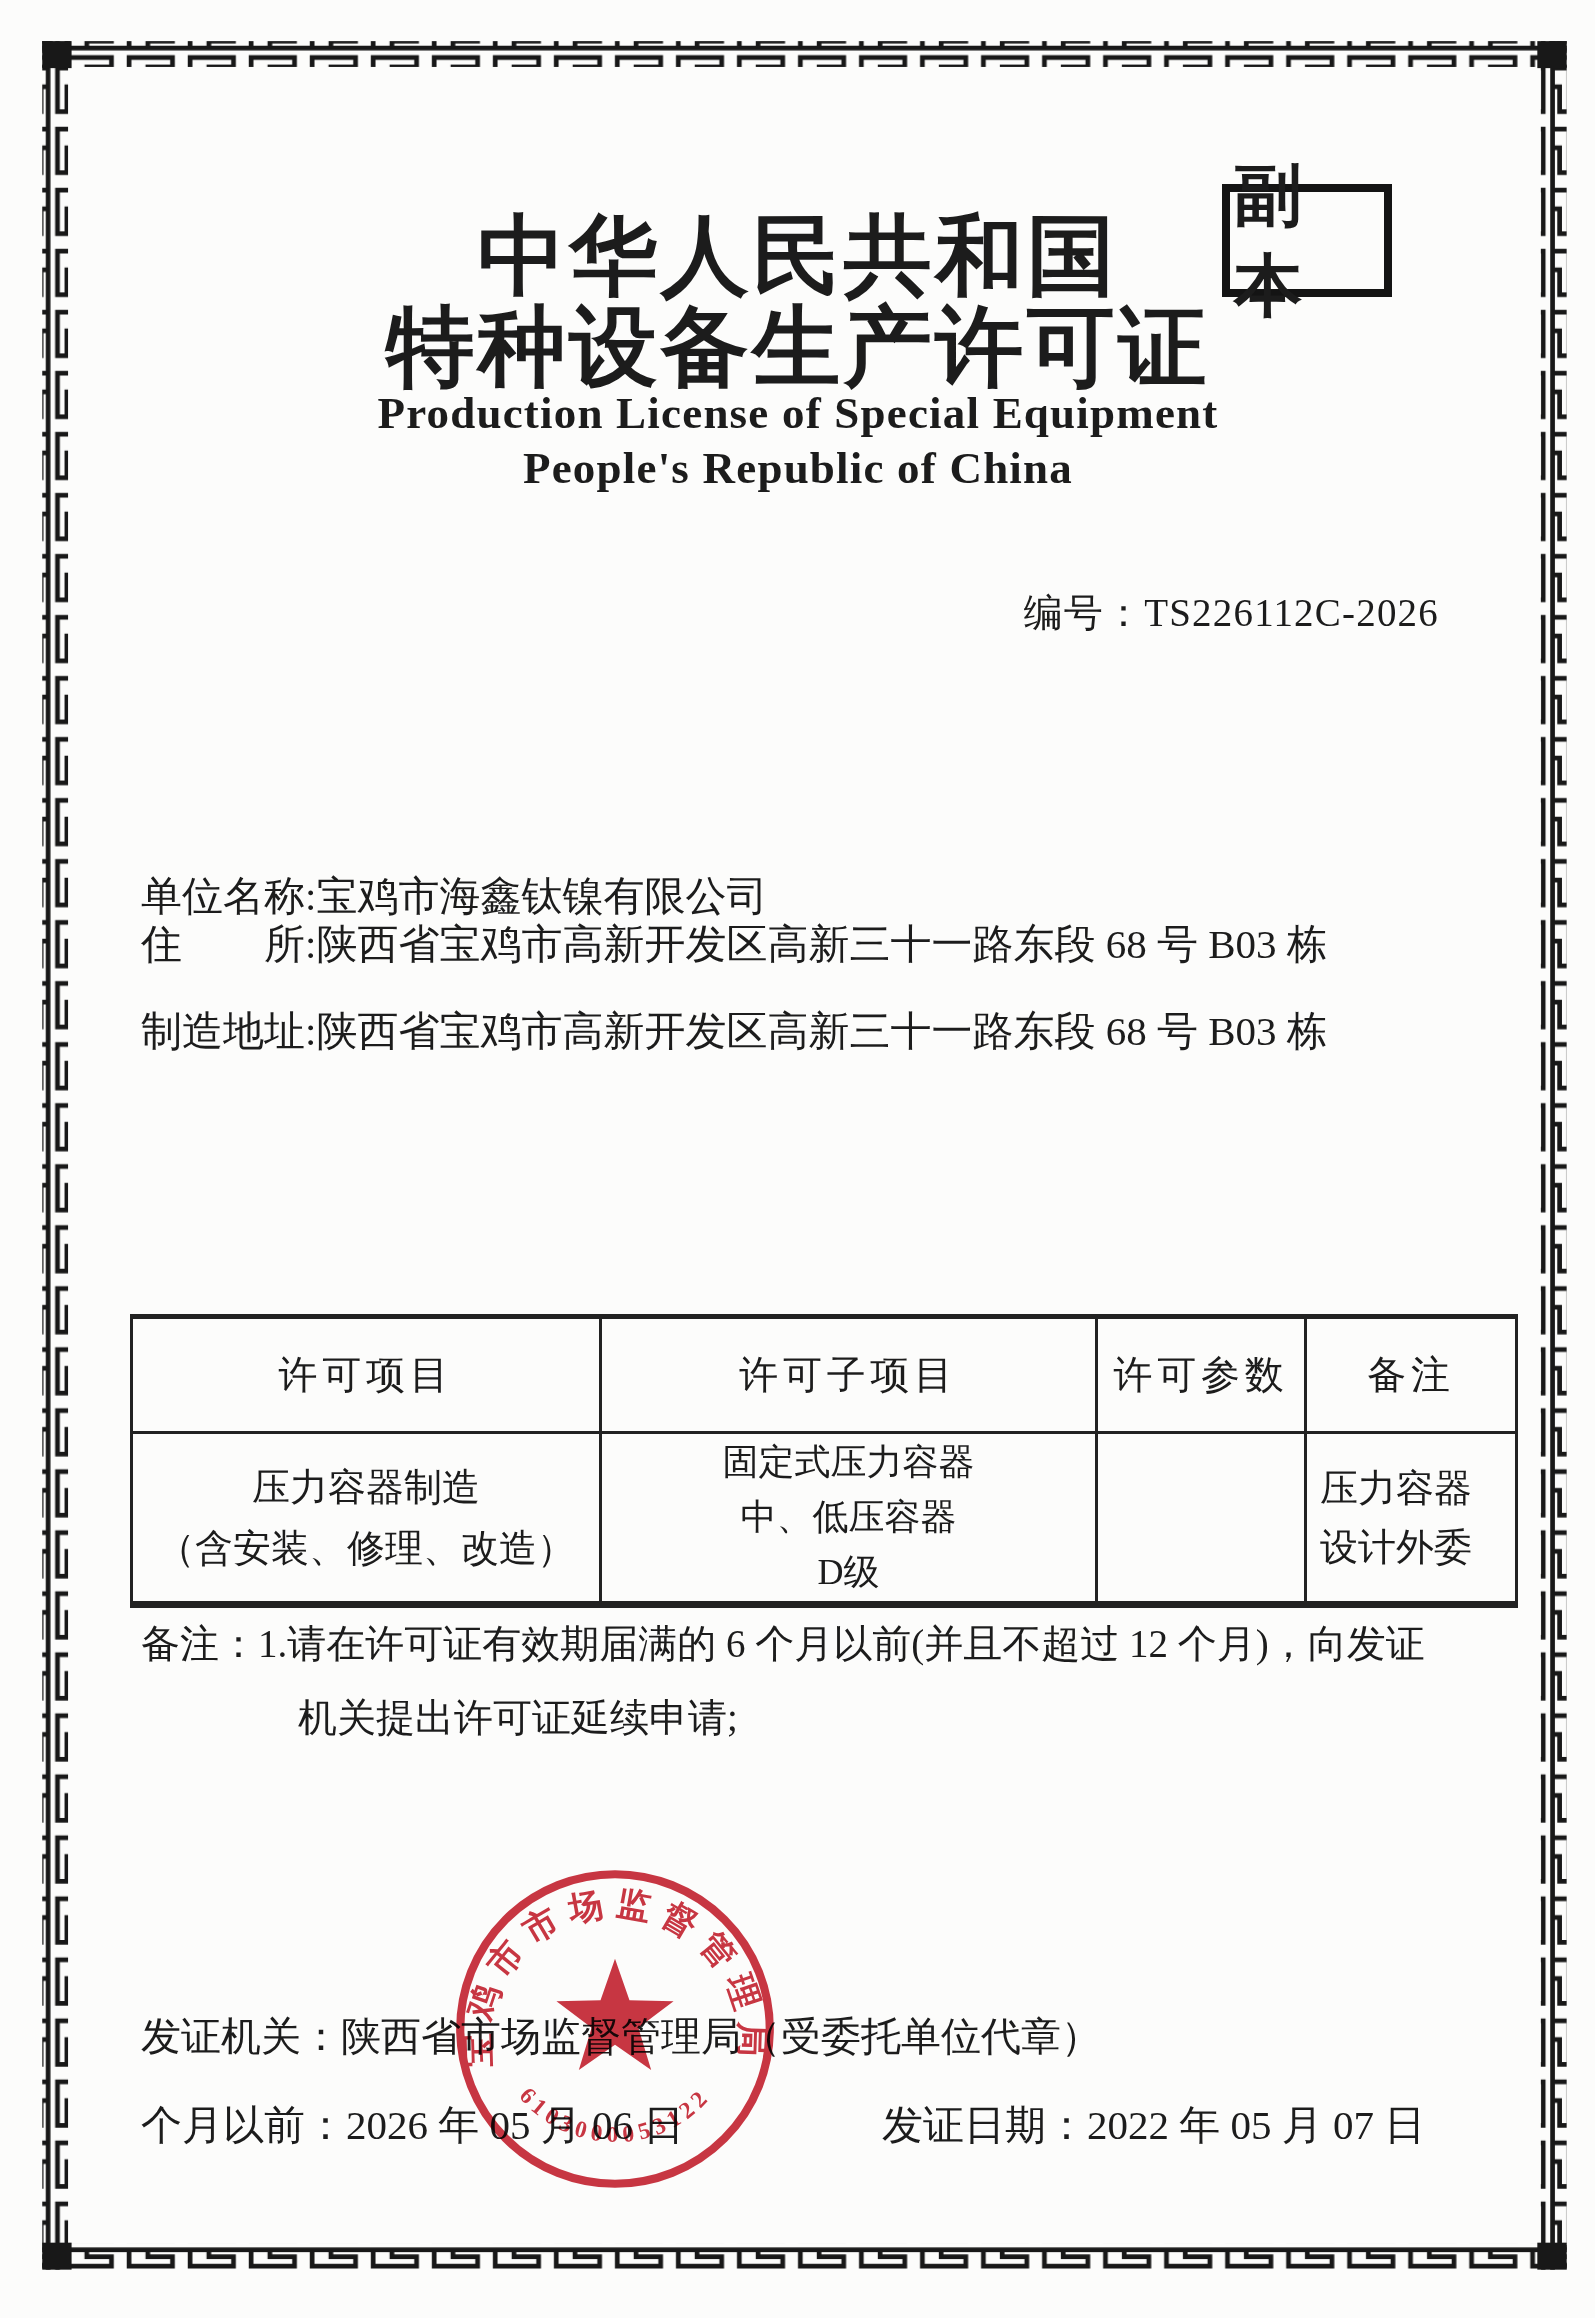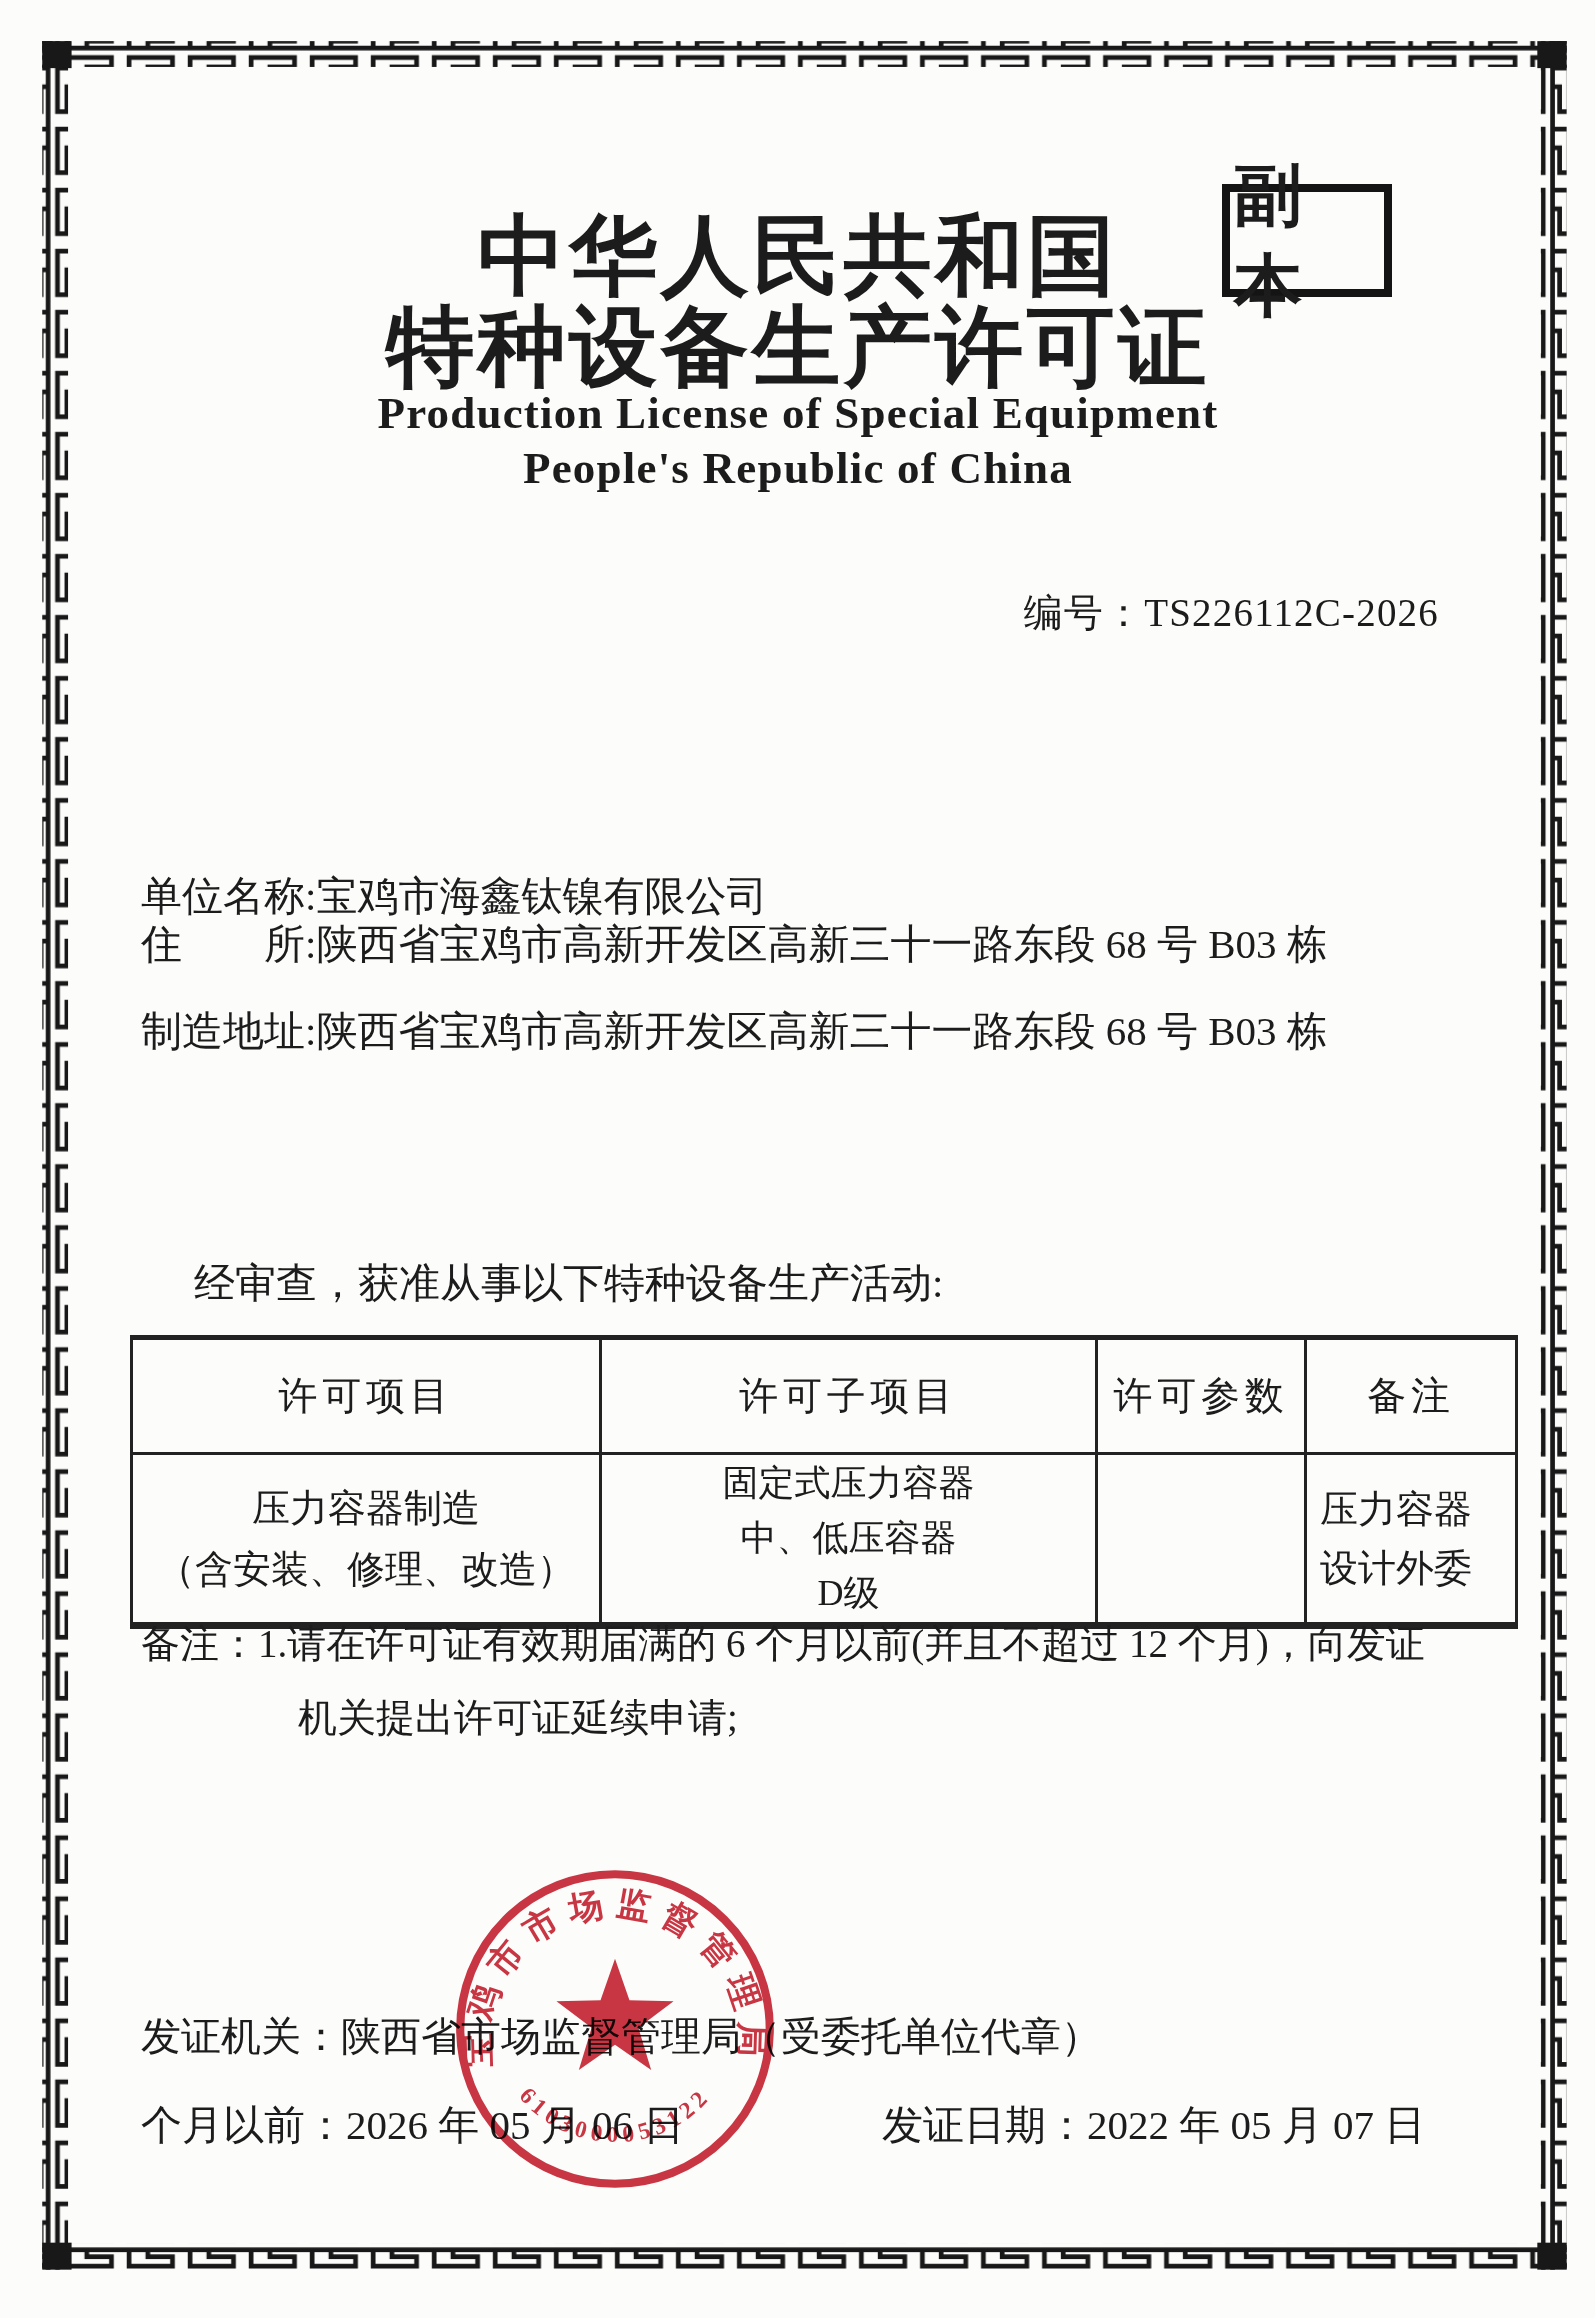--- a/index.html
+++ b/index.html
@@ -18,21 +18,21 @@
   .title-en{left:0;width:1596px;text-align:center;font-weight:700;font-size:45px;line-height:1;}
   .t-en1{top:391px;letter-spacing:1.2px;}
   .t-en2{top:446px;letter-spacing:1.2px;}
   .license-no{top:586px;right:157px;font-size:39px;letter-spacing:1.2px;}
   .field{left:141px;font-size:41px;white-space:nowrap;}
   .f1{top:821px;margin-top:48px;} .f2{top:917px;} .f3{top:1004px;}
   .approval{left:194px;top:1256px;font-size:41px;}
   table.license{position:absolute;left:130px;top:1314px;width:1386px;border-collapse:collapse;
             table-layout:fixed;text-align:center;font-size:38px;color:#1c1c1c;}
   table.license,table.license td,table.license th{border:3.5px solid #222;}
-  table.license{border-top-width:5.9px;border-bottom-width:7px;margin-top:21px;}
+  table.license{border-top-width:5.9px;border-bottom-width:7px;}
   tr.hdr{height:116px;} tr.bdy{height:169px;}
   th.h{font-weight:400;font-size:39px;letter-spacing:4.7px;}
   td.c1 div{line-height:61px;font-size:38px;}
   td.c2 div{line-height:55px;font-size:36px;}
   td.c4{text-align:left;padding-left:13px;}
   td.c4 div{line-height:59px;font-size:38px;}
   .note{font-size:39px;white-space:nowrap;}
   .n1{left:141px;top:1617px;} .n2{left:298px;top:1691px;} .n3{left:263px;top:1760px;}
   .issuer{left:141px;top:2009px;font-size:40px;white-space:nowrap;}
   .valid{left:141px;top:2098px;font-size:41px;white-space:nowrap;}
@@ -99,21 +99,20 @@
   <div class="abs field f1">
     <span class="lbl">单位名称:</span><span>宝鸡市海鑫钛镍有限公司</span>
   </div>
   <div class="abs field f2">
     <span class="lbl">住　　所:</span><span>陕西省宝鸡市高新开发区高新三十一路东段 68 号 B03 栋</span>
   </div>
   <div class="abs field f3">
     <span class="lbl">制造地址:</span><span>陕西省宝鸡市高新开发区高新三十一路东段 68 号 B03 栋</span>
   </div>
 
-  <div class="abs approval">经审查，获准从事以下特种设备生产活动:</div>
 
   <table class="license">
     <colgroup>
         <col style="width:469px">
         <col style="width:496px">
         <col style="width:209px">
         <col style="width:211px">
       </colgroup>
     <tbody>
         <tr class="hdr">

